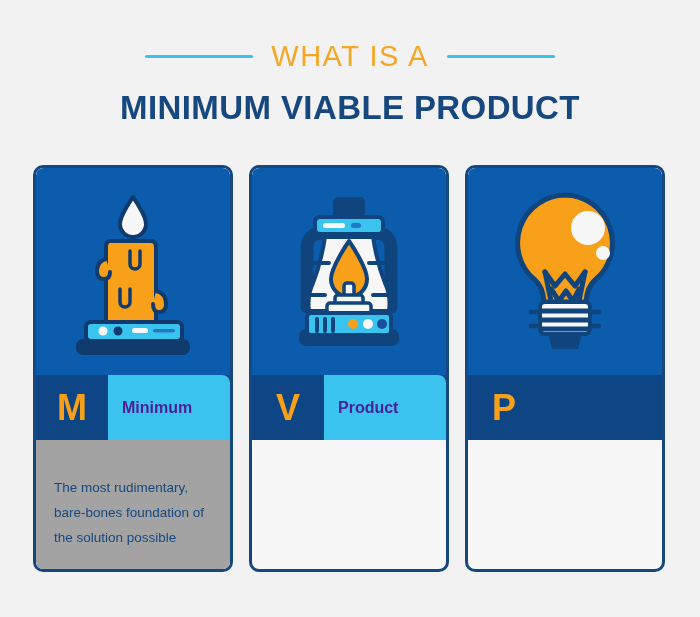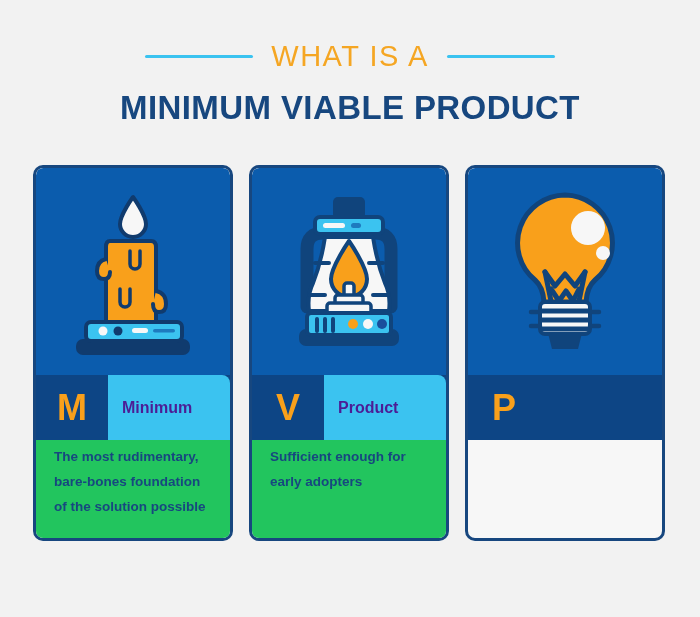--- a/index.html
+++ b/index.html
@@ -111,26 +111,26 @@
     display: flex;
     align-items: center;
     color: #4c1d95;
     font-size: 16px;
     font-weight: bold;
     padding-left: 14px;
   }
 
   .card-body {
     flex: 1;
-    background: #22c55e;
-    padding: 5px 18px 18px 18px;
+    background: #a3a3a3;
+    padding: 36px 18px 18px 18px;
     color: #17477F;
     font-size: 13.5px;
     line-height: 1.85;
-    font-weight: 700;
+    font-weight: 400;
   }
 
   .card-body p { margin: 0; }
 </style>
 </head>
 <body>
 
 <div class="header">
   <div class="kicker-row">
     <span class="kicker-rule"></span>
@@ -203,23 +203,20 @@
         <path d="M48 140 v12 M56 140 v12 M64 140 v12" stroke="#10447C" stroke-width="4" stroke-linecap="round"></path>
         <circle cx="84" cy="145" r="5" fill="#F9A01B"></circle>
         <circle cx="99" cy="145" r="5" fill="#F7F7F7"></circle>
         <circle cx="113" cy="145" r="5" fill="#1A4F9C"></circle>
       </svg>
     </div>
     <div class="label-bar">
       <span class="label-letter">V</span>
       <span class="label-word">Product</span>
     </div>
-    <div class="card-body">
-      <p>Sufficient enough for early adopters</p>
-    </div>
   </div>
 
   <div class="card">
     <div class="icon-panel">
       <svg width="160" height="185" viewBox="0 0 160 185">
 
         <path d="M62 150 h36 l-5 20 h-26 Z" fill="#10447C"></path>
 
         <path d="M80 16 a48 48 0 0 1 30 85 q-8 7 -9 22 H59 q-1 -15 -9 -22 A48 48 0 0 1 80 16 Z" fill="#F9A01B" stroke="#10447C" stroke-width="5" stroke-linejoin="round"></path>
 

